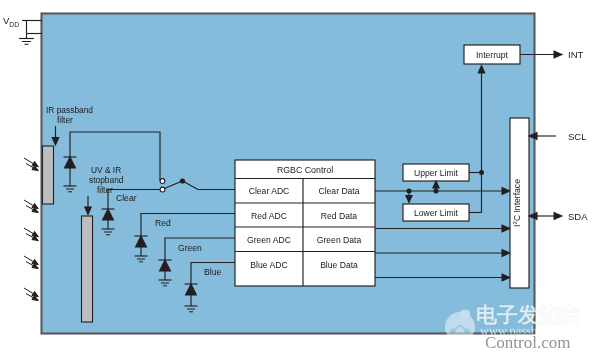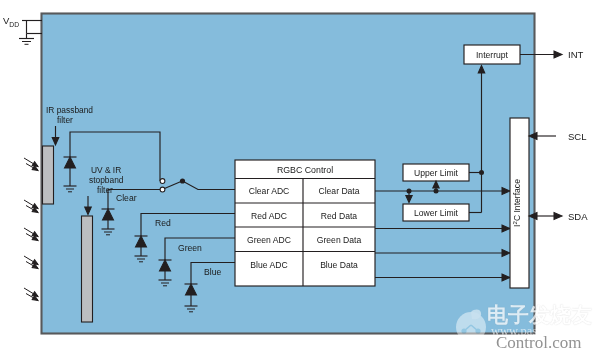--- a/index.html
+++ b/index.html
@@ -57,21 +57,21 @@
     fill: #bcbec0;
     stroke: #231f20;
     stroke-width: 1.1;
   }
   .node { fill: #231f20; }
   .term { fill: #ffffff; stroke: #231f20; stroke-width: 1.05; }
   .dio  { fill: #231f20; stroke: #231f20; stroke-width: 1.05; }
   
   #wm {
     position: absolute;
-    left: 451px;
+    left: 440px;
     top: 300px;
     width: 149px;
     height: 54px;
     pointer-events: none;
   }
   #wm-cn {
     position: absolute;
     left: 36px;
     top: 1px;
     font-family: "Liberation Serif", serif;

